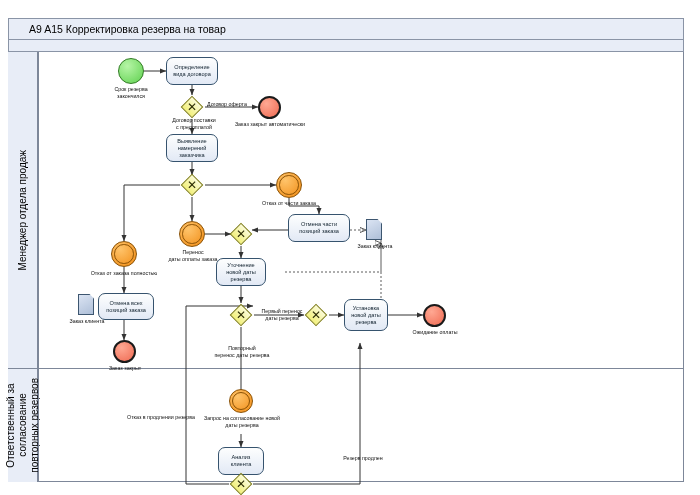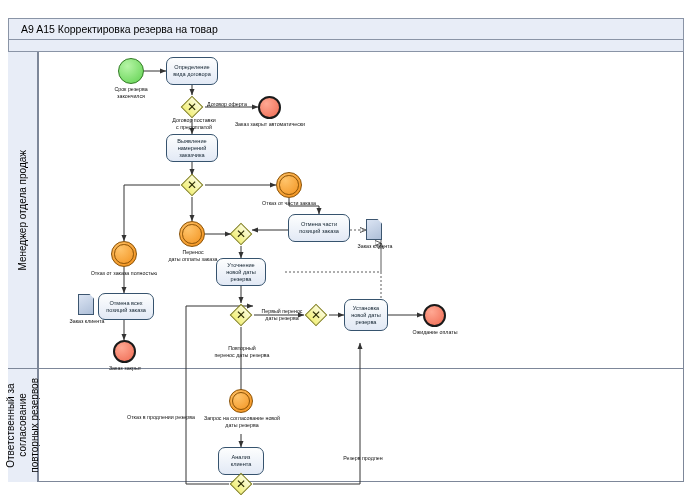--- a/index.html
+++ b/index.html
@@ -5,21 +5,21 @@
   html,body{margin:0;padding:0;background:#ffffff;}
   body{width:700px;height:495px;overflow:hidden;
        font-family:"Liberation Sans","DejaVu Sans",sans-serif;}
   #canvas{position:relative;width:700px;height:495px;background:#ffffff;}
 
   
   .pool-title{
     position:absolute;left:8px;top:18px;width:676px;height:22px;
     background:#e8edf7;border:1px solid #8a94a6;
     box-sizing:border-box;display:flex;align-items:center;
-    padding-left:12px;font-size:10.5px;color:#000;
+    padding-left:20px;font-size:10.5px;color:#000;
   }
   .pool-band{
     position:absolute;left:8px;top:40px;width:676px;height:12px;
     background:#e8edf7;border:1px solid #8a94a6;border-top:none;box-sizing:border-box;
   }
   .pool-body{
     position:absolute;left:8px;top:52px;width:676px;height:430px;
     border:1px solid #7d8799;border-top:none;box-sizing:border-box;background:#fff;
   }
   .lane-label{

